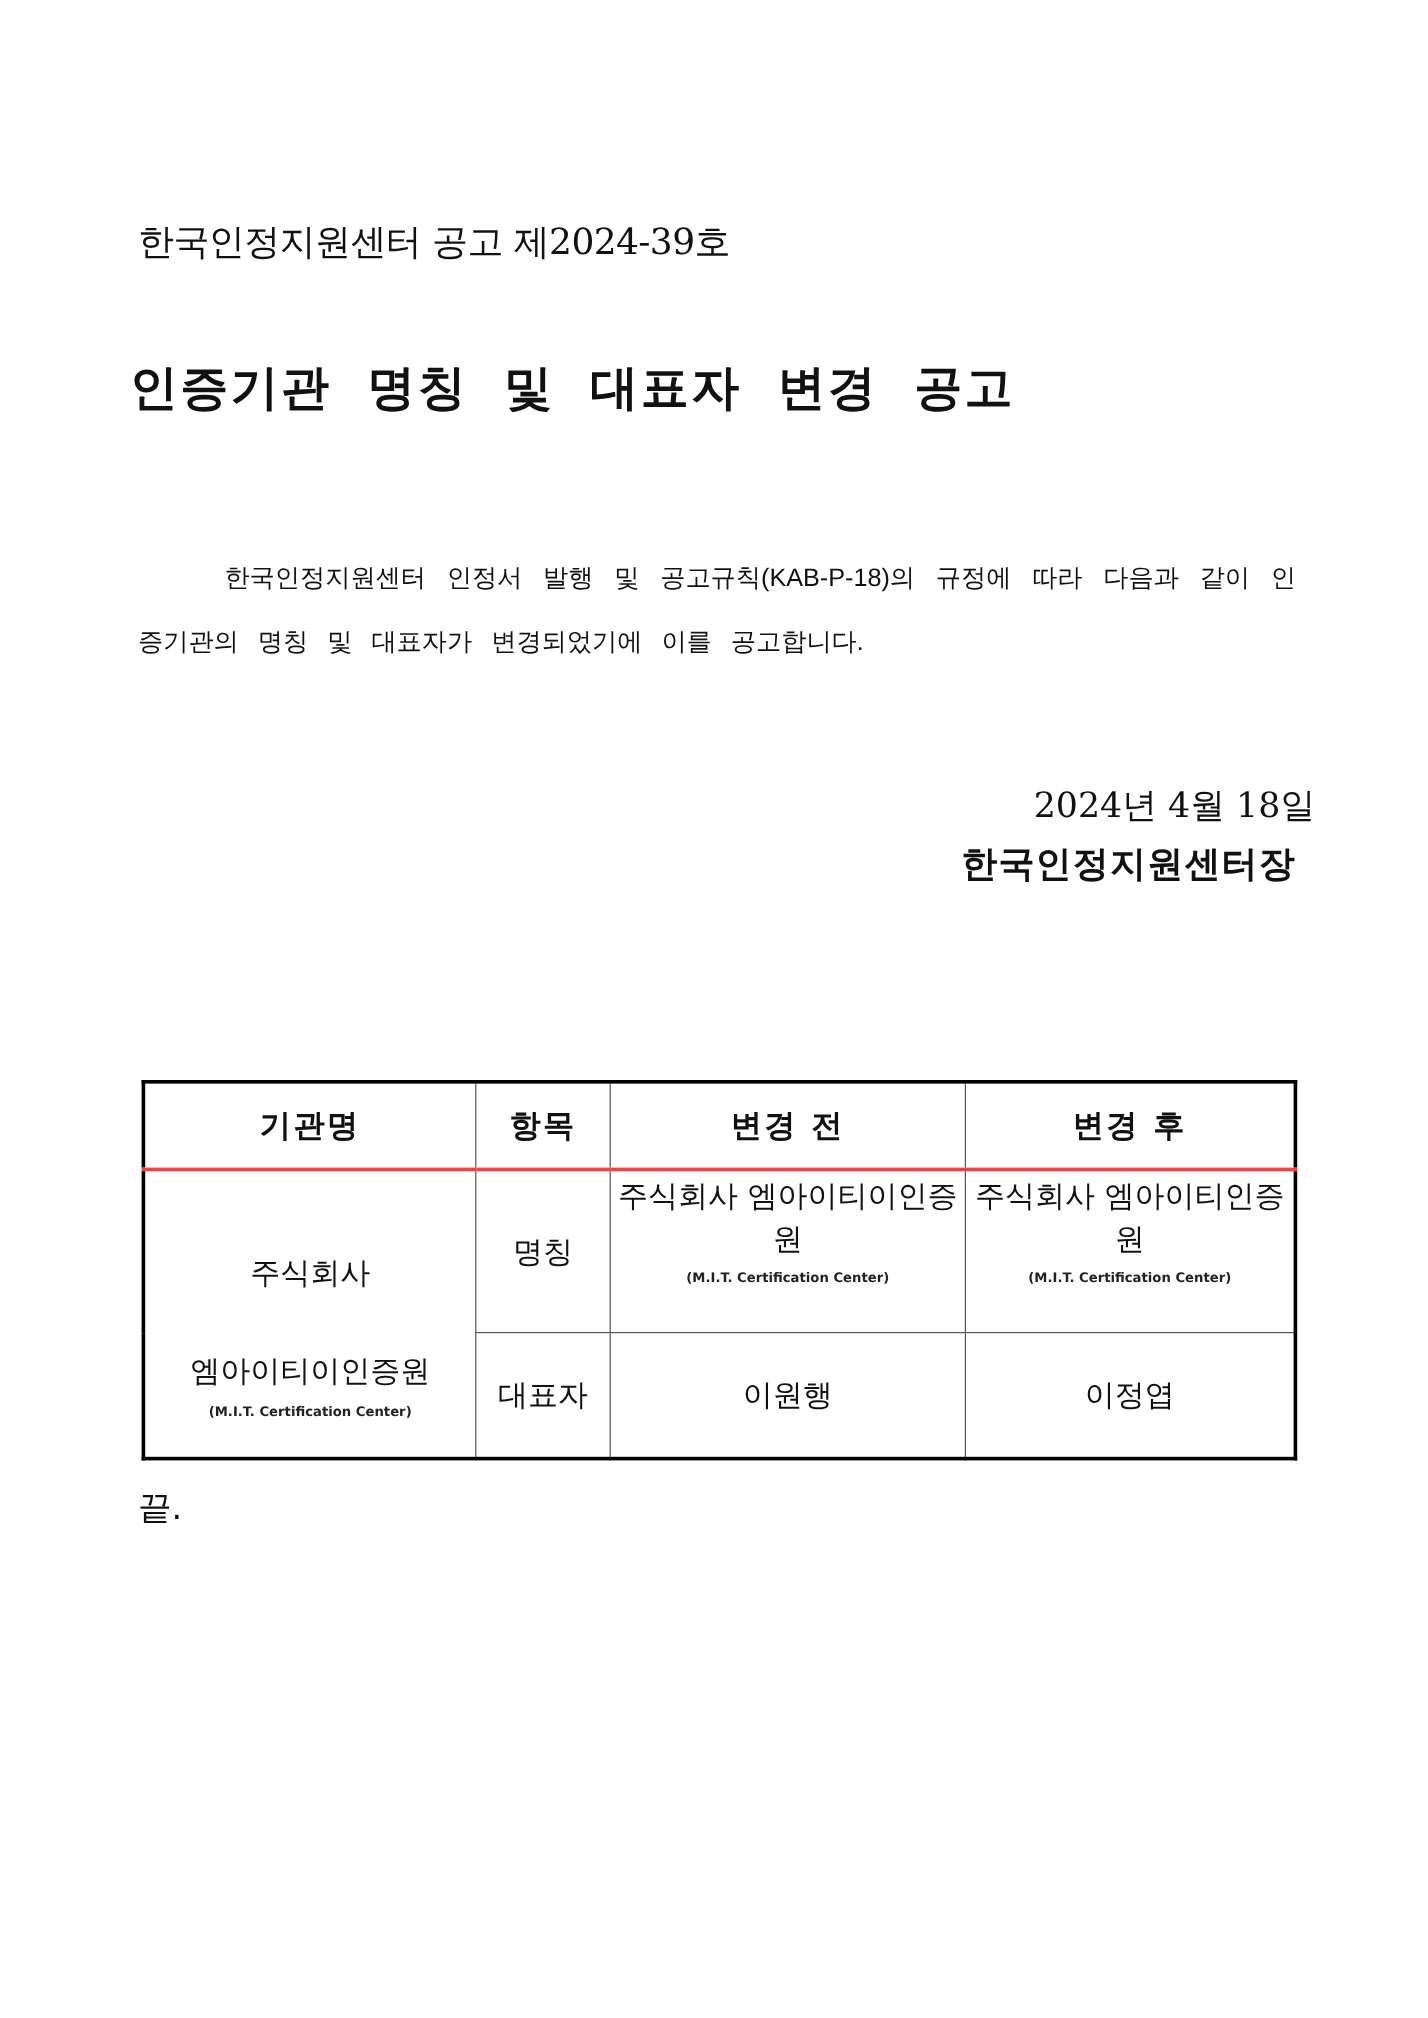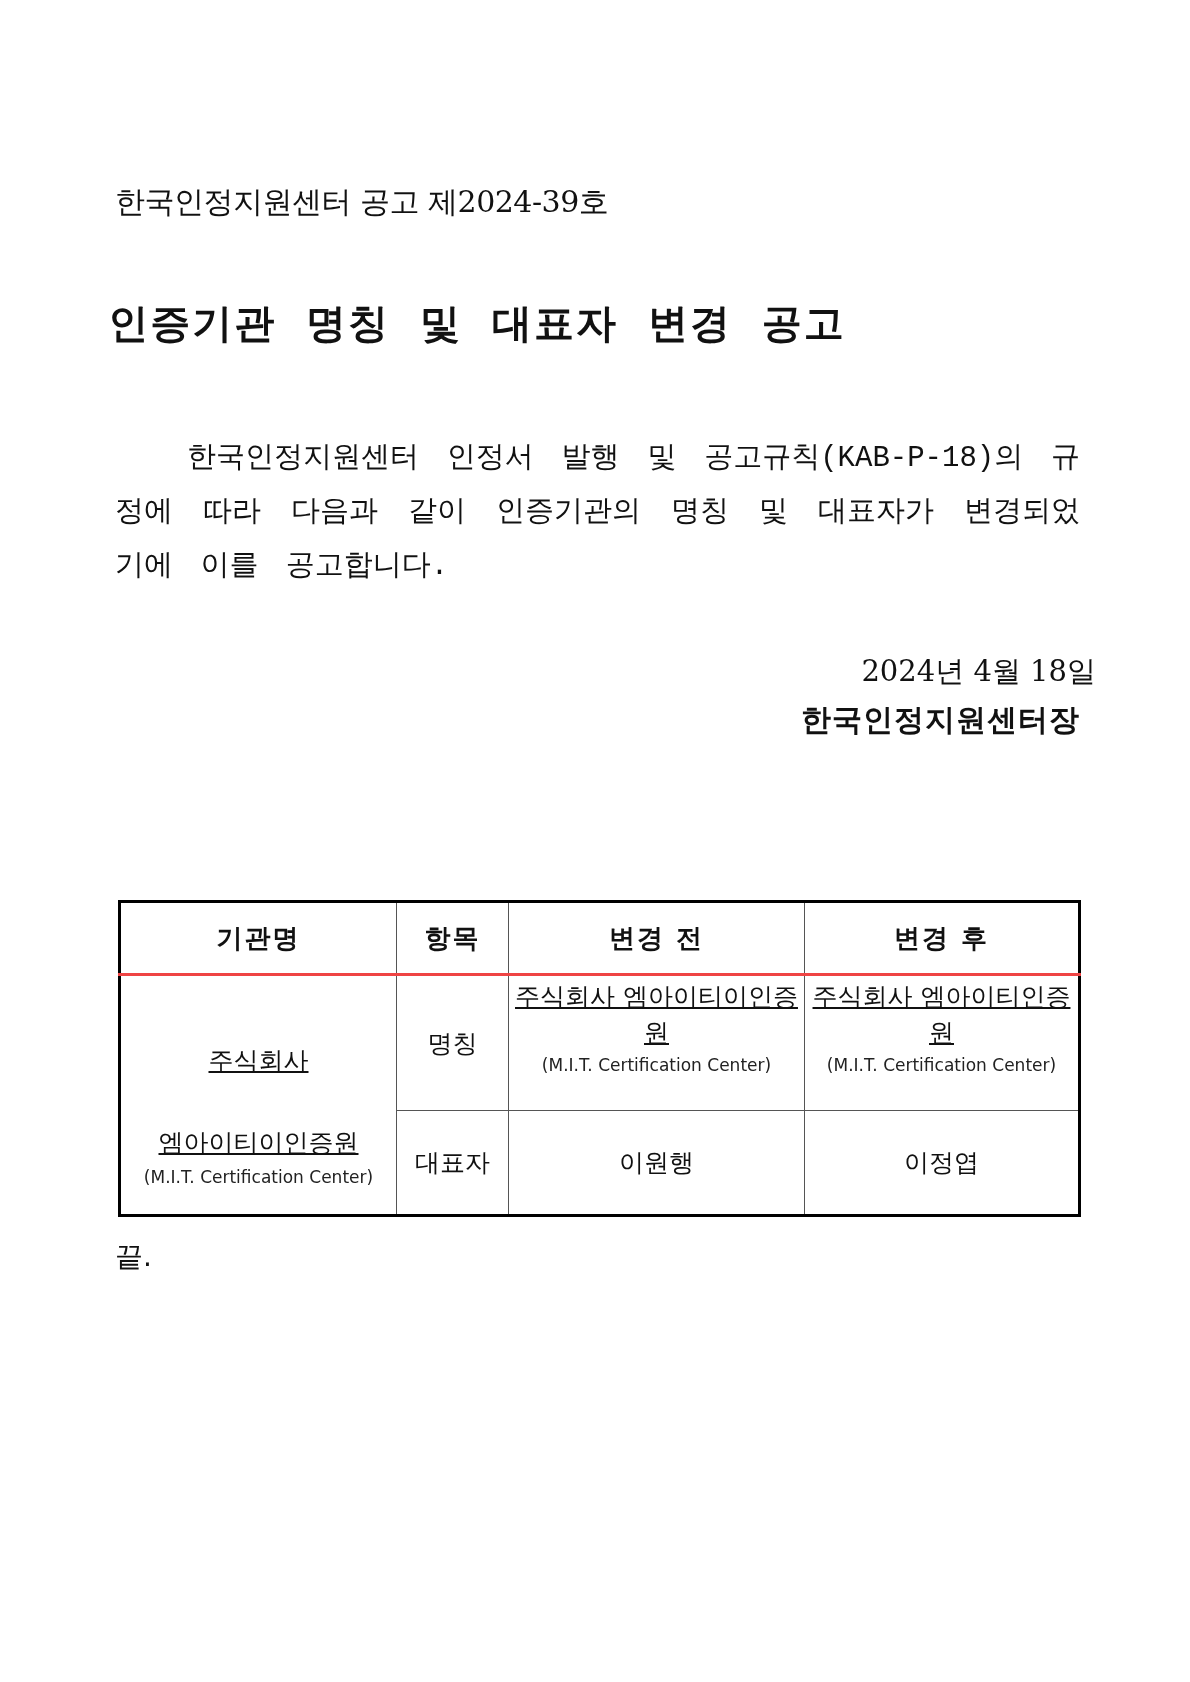--- a/index.html
+++ b/index.html
@@ -11,23 +11,23 @@
   .abs { position: absolute; }
   .notice-no {
     left: 115px; top: 182px; font-size: 30px; letter-spacing: -0.5px;
     font-family: "DejaVu Serif", "Liberation Serif", serif; font-weight: normal; text-align: center;
   }
   .title {
     left: 0; width: 954px; top: 296px; text-align: center;
     font-size: 40px; font-weight: bold; letter-spacing: 2px; word-spacing: 14px;
   }
   .body-para {
-    left: 115px; width: 965px; top: 432px; font-size: 29px; line-height: 54px;
+    left: 115px; width: 965px; top: 455px; font-size: 21px; line-height: 54px;
     text-align: justify; text-align-last: left;
-    font-family: Liberation Mono, monospace;
+    font-family: Liberation Sans, sans-serif;
     word-spacing: 10px;
   }
   .body-para .indent { display: inline-block; width: 72px; }
   .date {
     right: 94px; top: 652px; font-size: 29px;
     font-family: "DejaVu Serif", "Liberation Serif", serif;
   }
   .signature {
     right: 110px; top: 700px; font-size: 30px; font-weight: bold; letter-spacing: 1px; margin-left: 32px;
   }
@@ -39,22 +39,22 @@
   table.changes th, table.changes td {
     border: 1px solid #555; text-align: center; vertical-align: middle; padding: 0;
   }
   table.changes th {
     height: 70px; font-size: 26px; font-weight: bold; letter-spacing: 2px;
     border-bottom: 3px solid #ef4444;
   }
   table.changes td { font-size: 25px; }
   .row-name td.cell { height: 134px; }
   .row-rep td.cell { height: 103px; }
-  .kname { display: block; font-size: 25px; line-height: 36px; text-decoration: underline; }
-  .ename { display: block; font-size: 17px; line-height: 28px; color: #222; }
+  .kname { display: block; font-size: 25px; line-height: 36px; }
+  .ename { display: block; font-size: 11px; line-height: 28px; color: #222; font-weight: bold; }
   .org-cell .kname { line-height: 40px; margin-top: 42px; }
   .end-mark { left: 115px; top: 1238px; font-size: 28px; }
 </style>
 </head>
 <body>
 
 <div class="abs notice-no">한국인정지원센터 공고 제2024-39호</div>
 
 <div class="abs title">인증기관 명칭 및 대표자 변경 공고</div>
 

